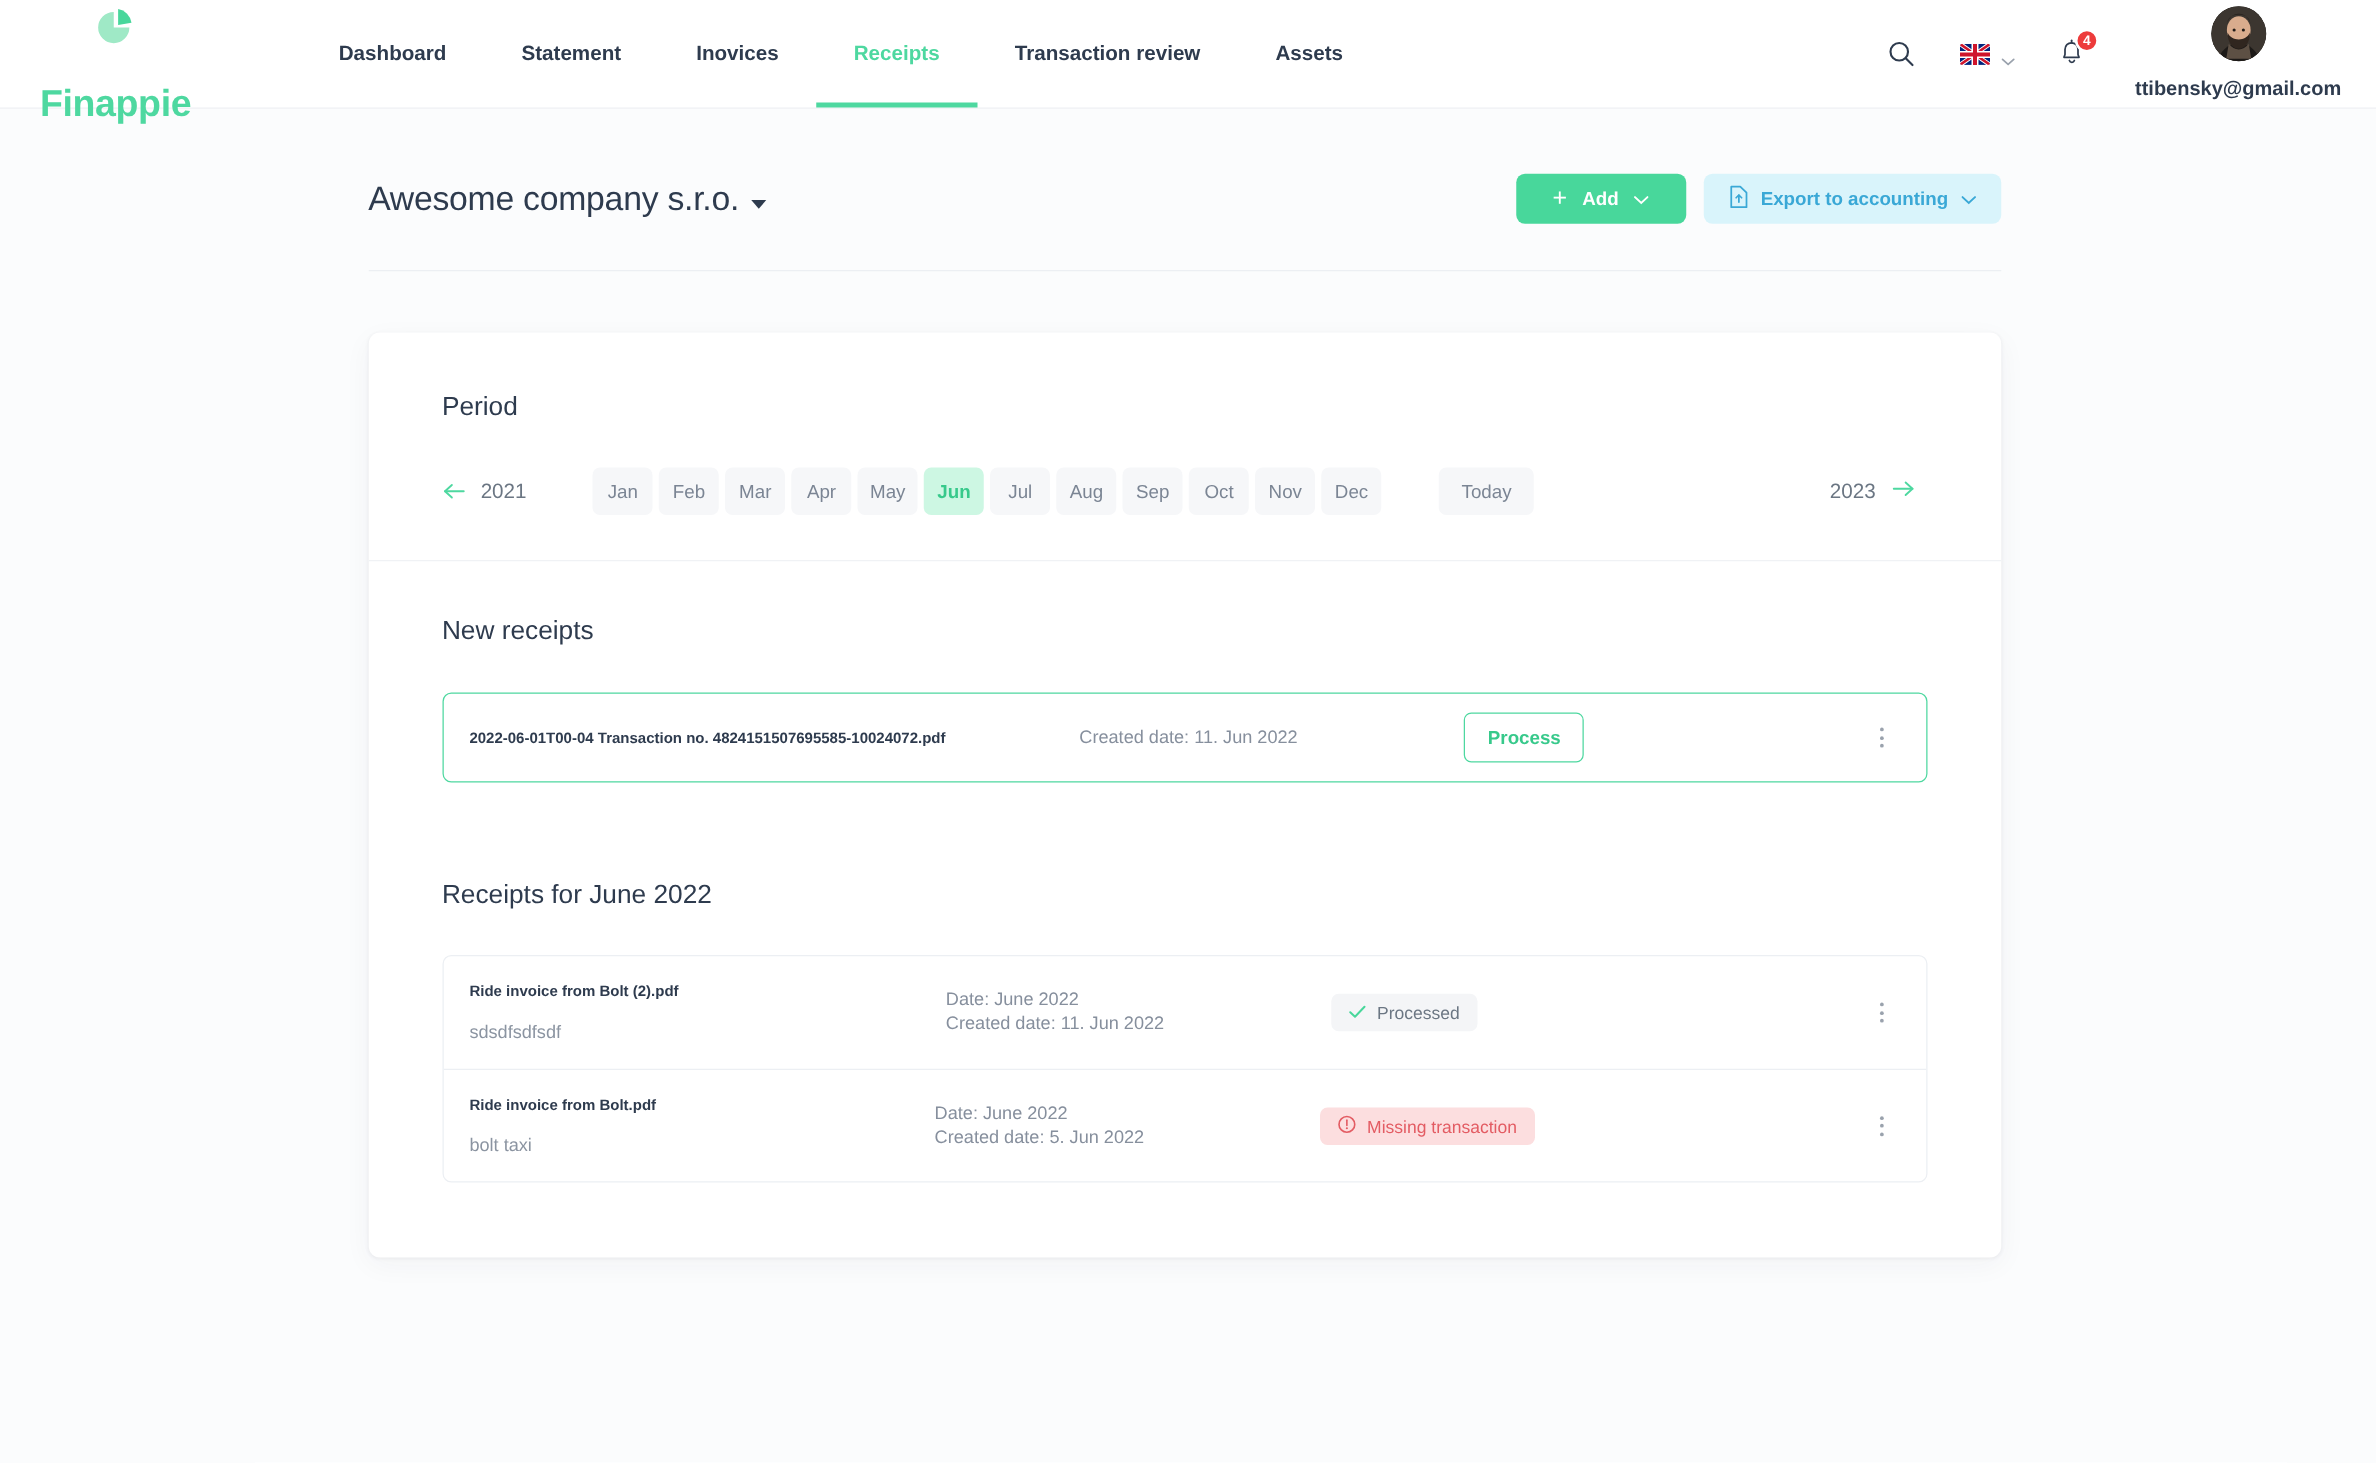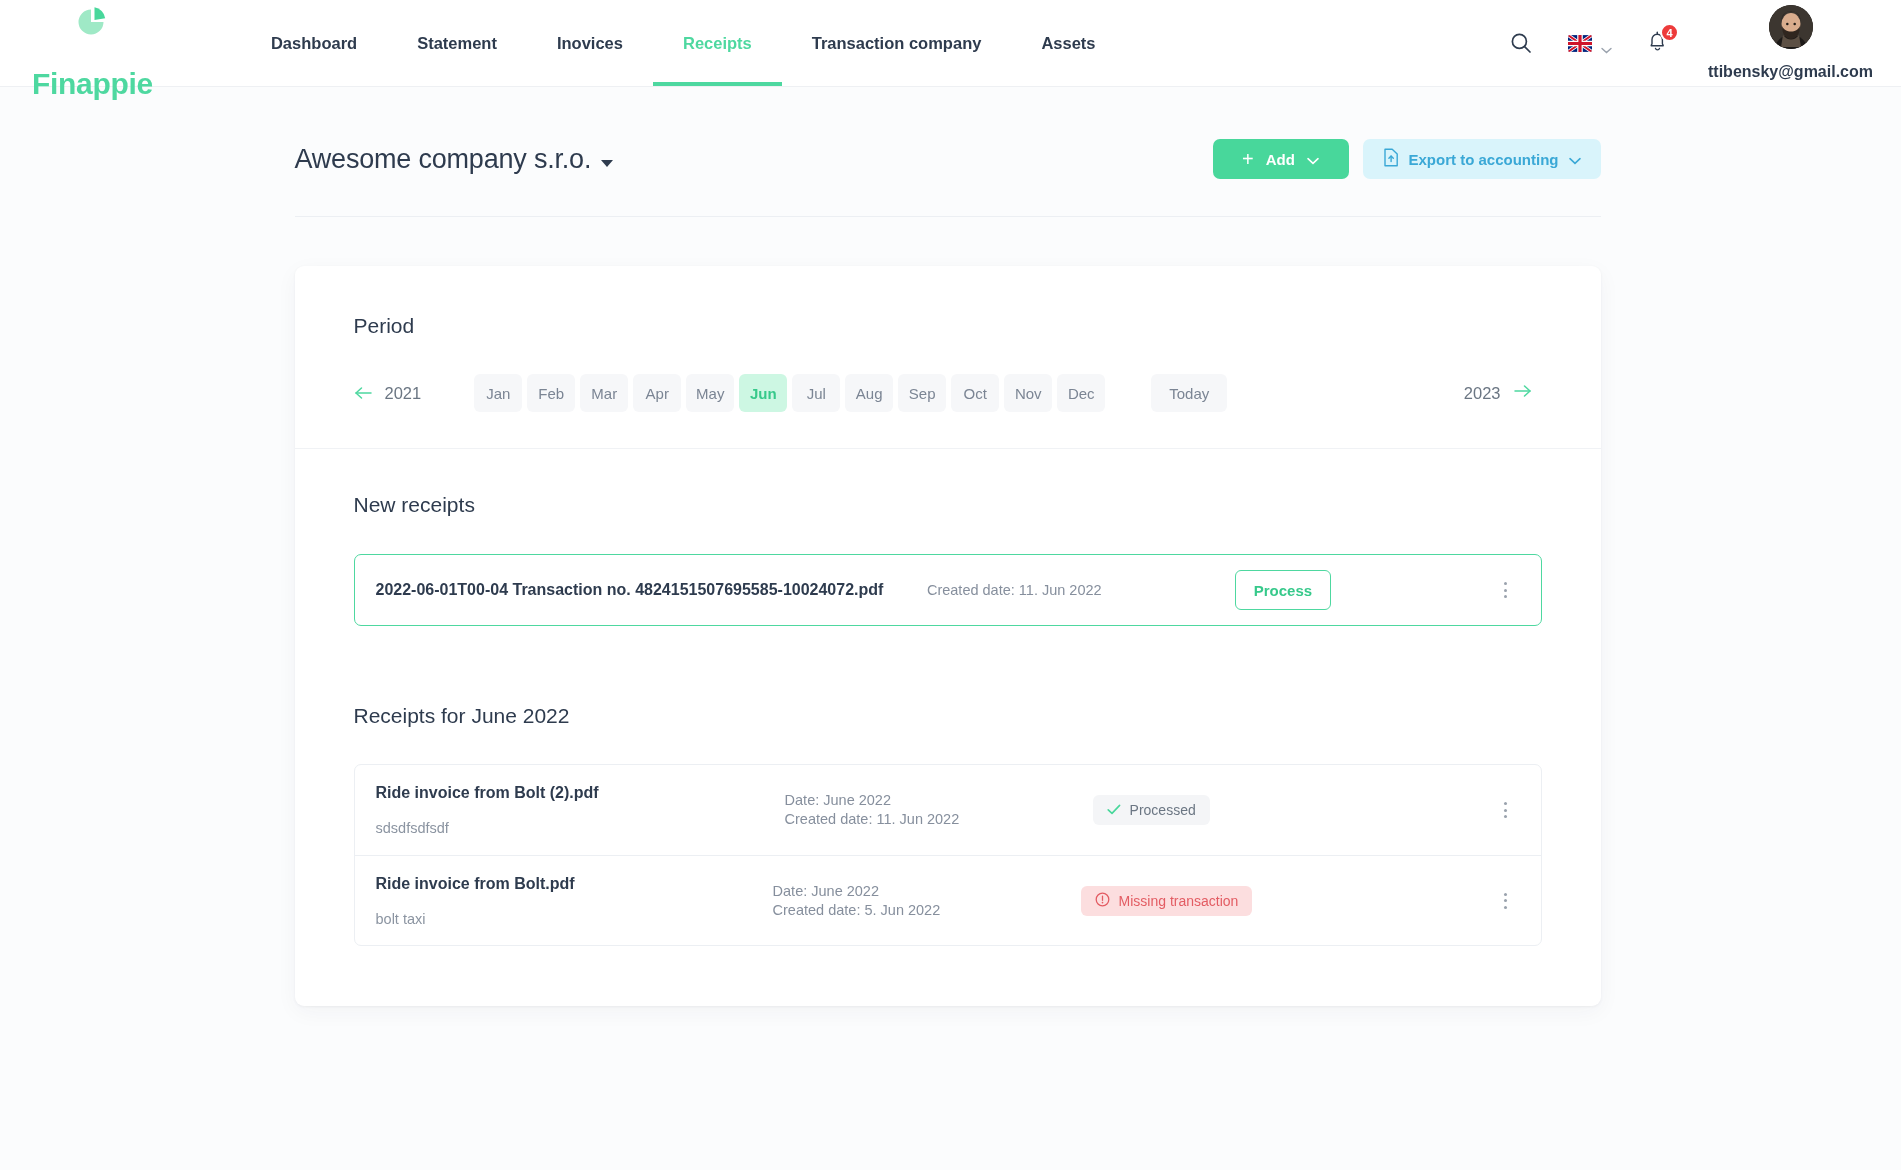--- a/index.html
+++ b/index.html
@@ -307,21 +307,21 @@
   }
   .row-new {
     margin-top: 37px;
     border: 1px solid #4ed8a0;
     border-radius: 7px;
     height: 72px;
   }
 
   .r-name-col { min-width: 0; }
   .r-title {
-    font-size: 16px;
+    font-size: 12px;
     font-weight: 700;
     color: #2e3b4e;
     white-space: nowrap;
   }
   .r-sub {
     font-size: 14.5px;
     color: #8b94a1;
     margin-top: 18px;
   }
 
@@ -411,21 +411,21 @@
         </svg>
       </span>
       <span class="brand-name">Finappie</span>
     </div>
 
     <nav class="nav">
       <div class="nav-item">Dashboard</div>
       <div class="nav-item">Statement</div>
       <div class="nav-item">Inovices</div>
       <div class="nav-item active">Receipts</div>
-      <div class="nav-item">Transaction company</div>
+      <div class="nav-item">Transaction review</div>
       <div class="nav-item">Assets</div>
     </nav>
 
     <div class="nav-right">
 
       <div class="icon-btn search-btn">
         <svg width="22" height="22" viewBox="0 0 22 22">
           <circle cx="9.4" cy="9.4" r="7" fill="none" stroke="#2e3b4e" stroke-width="1.7"></circle>
           <line x1="14.6" y1="14.6" x2="20" y2="20" stroke="#2e3b4e" stroke-width="1.7" stroke-linecap="round"></line>
         </svg>

